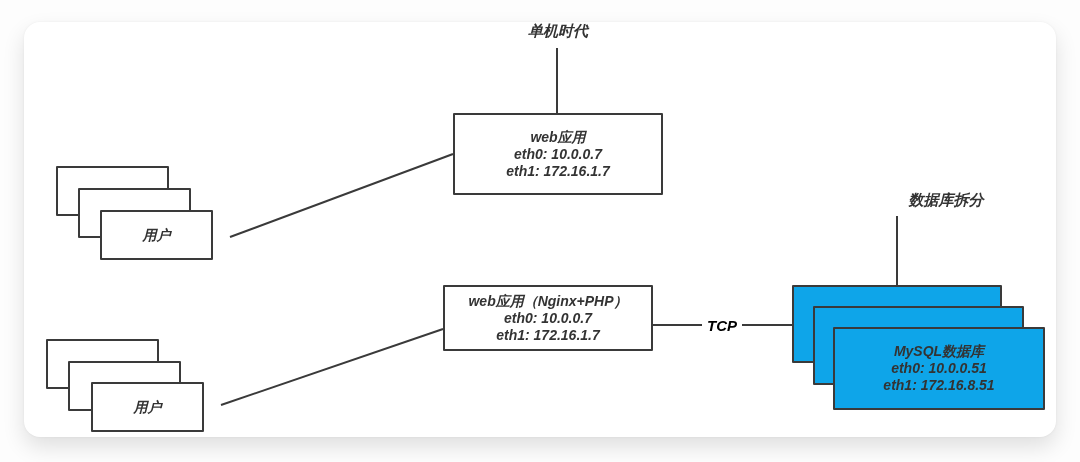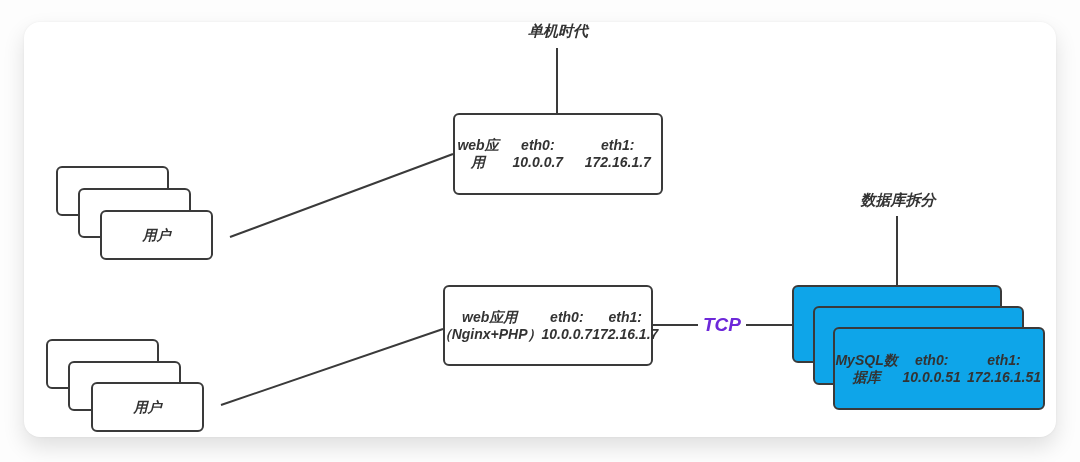--- a/index.html
+++ b/index.html
@@ -26,23 +26,23 @@
     left: 0;
     top: 0;
     width: 1032px;
     height: 415px;
   }
   .node {
     position: absolute;
     box-sizing: border-box;
     background: #ffffff;
     border: 2px solid #3a3a3a;
-    border-radius: 6px;
+    border-radius: 1px;
     display: flex;
-    flex-direction: row;
+    flex-direction: column;
     align-items: center;
     justify-content: center;
     color: #333333;
     font-style: italic;
     font-weight: 700;
     font-size: 14px;
     line-height: 17px;
     text-align: center;
   }
   .node.green { background: #0ea5e9; }
@@ -54,71 +54,71 @@
     font-size: 15px;
     text-align: center;
     white-space: nowrap;
     transform: translateX(-50%);
   }
   .tcp-label {
     position: absolute;
     transform: translate(-50%, -50%);
     background: #ffffff;
     padding: 0 5px;
-    color: #6d28d9;
+    color: #000000;
     font-style: italic;
     font-weight: 700;
-    font-size: 19px;
+    font-size: 15px;
   }
   .userbox { width: 113px; height: 50px; }
   .webbox  { width: 210px; }
 </style>
 </head>
 <body>
 
 <div class="card">
 
   <svg class="wires" viewBox="0 0 1032 415">
     <line x1="533" y1="26" x2="533" y2="91" stroke="#3a3a3a" stroke-width="2"></line>
     <line x1="206" y1="215" x2="429" y2="132" stroke="#3a3a3a" stroke-width="2"></line>
     <line x1="197" y1="383" x2="419" y2="307" stroke="#3a3a3a" stroke-width="2"></line>
     <line x1="629" y1="303" x2="768" y2="303" stroke="#3a3a3a" stroke-width="2"></line>
     <line x1="873" y1="194" x2="873" y2="263" stroke="#3a3a3a" stroke-width="2"></line>
   </svg>
 
   <div class="section-label" style="left:534px; top:0px;font-family:Liberation Serif, serif;">单机时代</div>
-  <div class="section-label" style="left:874px; top:169px;">数据库拆分</div>
+  <div class="section-label" style="left:922px; top:169px;">数据库拆分</div>
 
   <div class="node userbox" style="left:32px; top:144px;"></div>
   <div class="node userbox" style="left:54px; top:166px;"></div>
   <div class="node userbox" style="left:76px; top:188px;">
     <span>用户</span>
   </div>
 
   <div class="node webbox" style="left:429px; top:91px; height:82px;">
     <div>web应用</div>
     <div>eth0: 10.0.0.7</div>
     <div>eth1: 172.16.1.7</div>
   </div>
 
   <div class="node userbox" style="left:22px; top:317px;"></div>
   <div class="node userbox" style="left:44px; top:339px;"></div>
   <div class="node userbox" style="left:67px; top:360px;">
     <span>用户</span>
   </div>
 
-  <div class="node webbox" style="left:419px; top:263px; height:81px;">
+  <div class="node webbox" style="left:419px; top:263px; height:66px;">
     <div>web应用（Nginx+PHP）</div>
     <div>eth0: 10.0.0.7</div>
     <div>eth1: 172.16.1.7</div>
   </div>
 
   <div class="tcp-label" style="left:698px; top:303px;">TCP</div>
 
   <div class="node green" style="left:768px; top:263px; width:210px; height:78px;"></div>
   <div class="node green" style="left:789px; top:284px; width:211px; height:79px;"></div>
   <div class="node green" style="left:809px; top:305px; width:212px; height:83px;">
     <div>MySQL数据库</div>
     <div>eth0: 10.0.0.51</div>
-    <div>eth1: 172.16.1.51</div>
+    <div>eth1: 172.16.8.51</div>
   </div>
 
 </div>
 
 </body></html>

